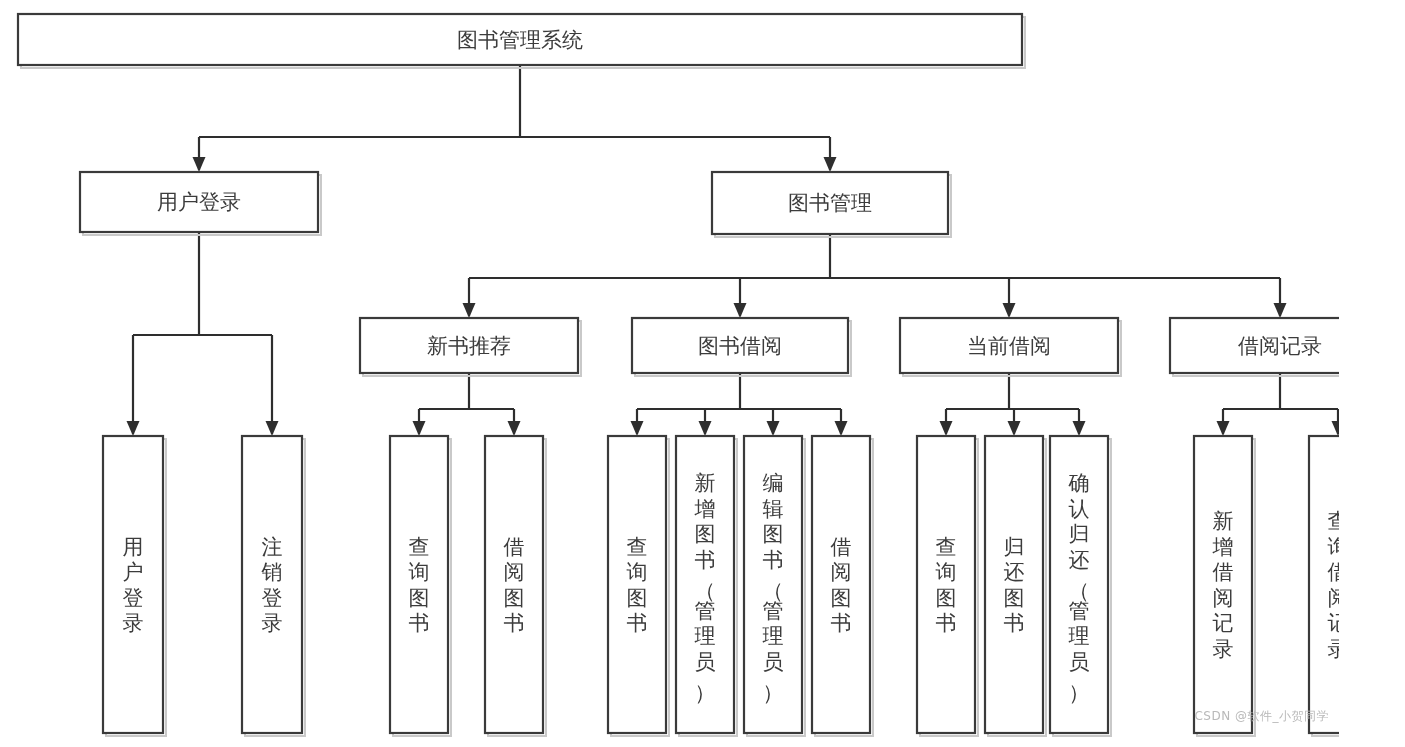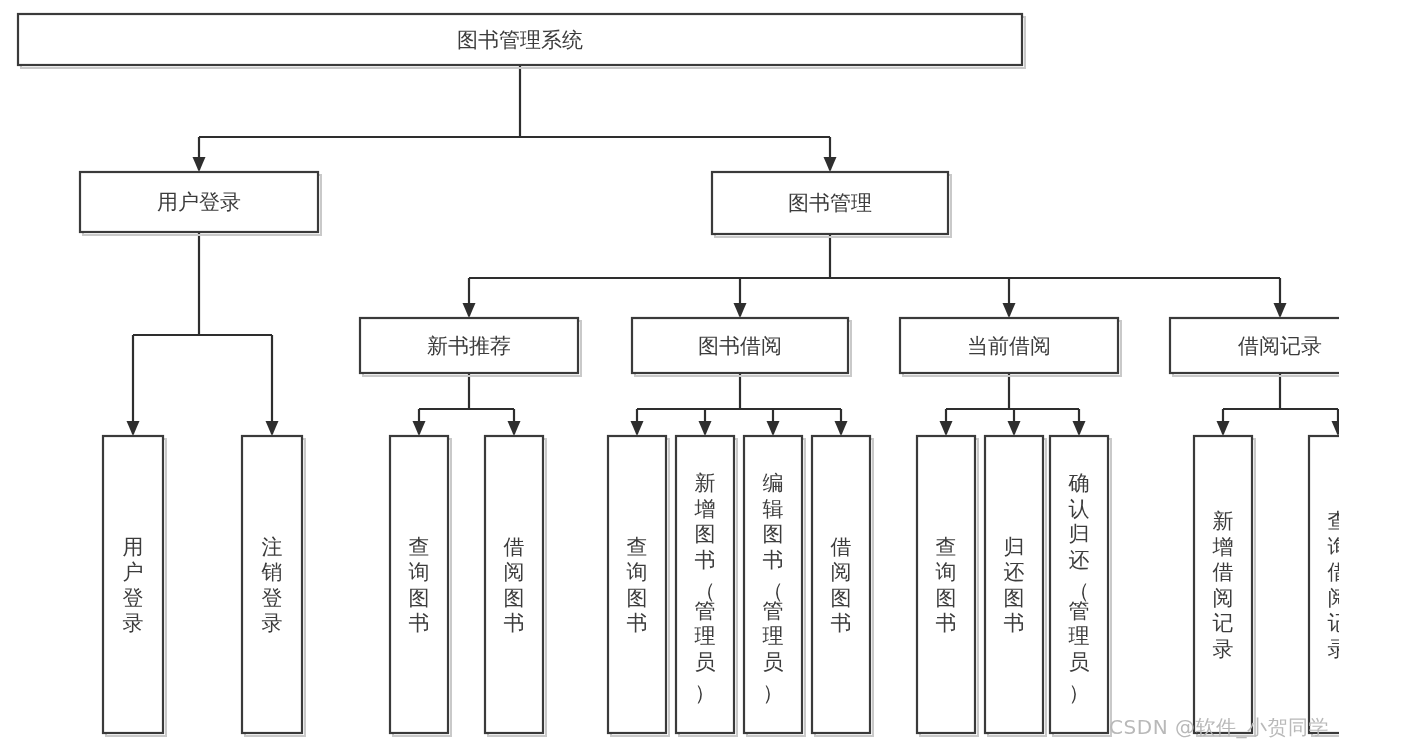--- a/index.html
+++ b/index.html
@@ -55,23 +55,23 @@
   }
   .node-label-v {
     font-family: "DejaVu Sans", "Liberation Sans", sans-serif;
     font-size: 21px;
     fill: #3c3c3c;
     text-anchor: middle;
   }
   .watermark {
     position: absolute;
     right: 10px;
-    bottom: 6px;
-    font-family: "DejaVu Sans", "Liberation Sans", sans-serif;
-    font-size: 20px;
+    bottom: 22px;
+    font-family: "DejaVu Sans", "Liberation Sans", sans-serif;
+    font-size: 12px;
     color: #b9b9b9;
     letter-spacing: 0.5px;
     white-space: nowrap;
     pointer-events: none;
   }
 </style>
 </head>
 <body>
 
 <div id="diagram-root">

